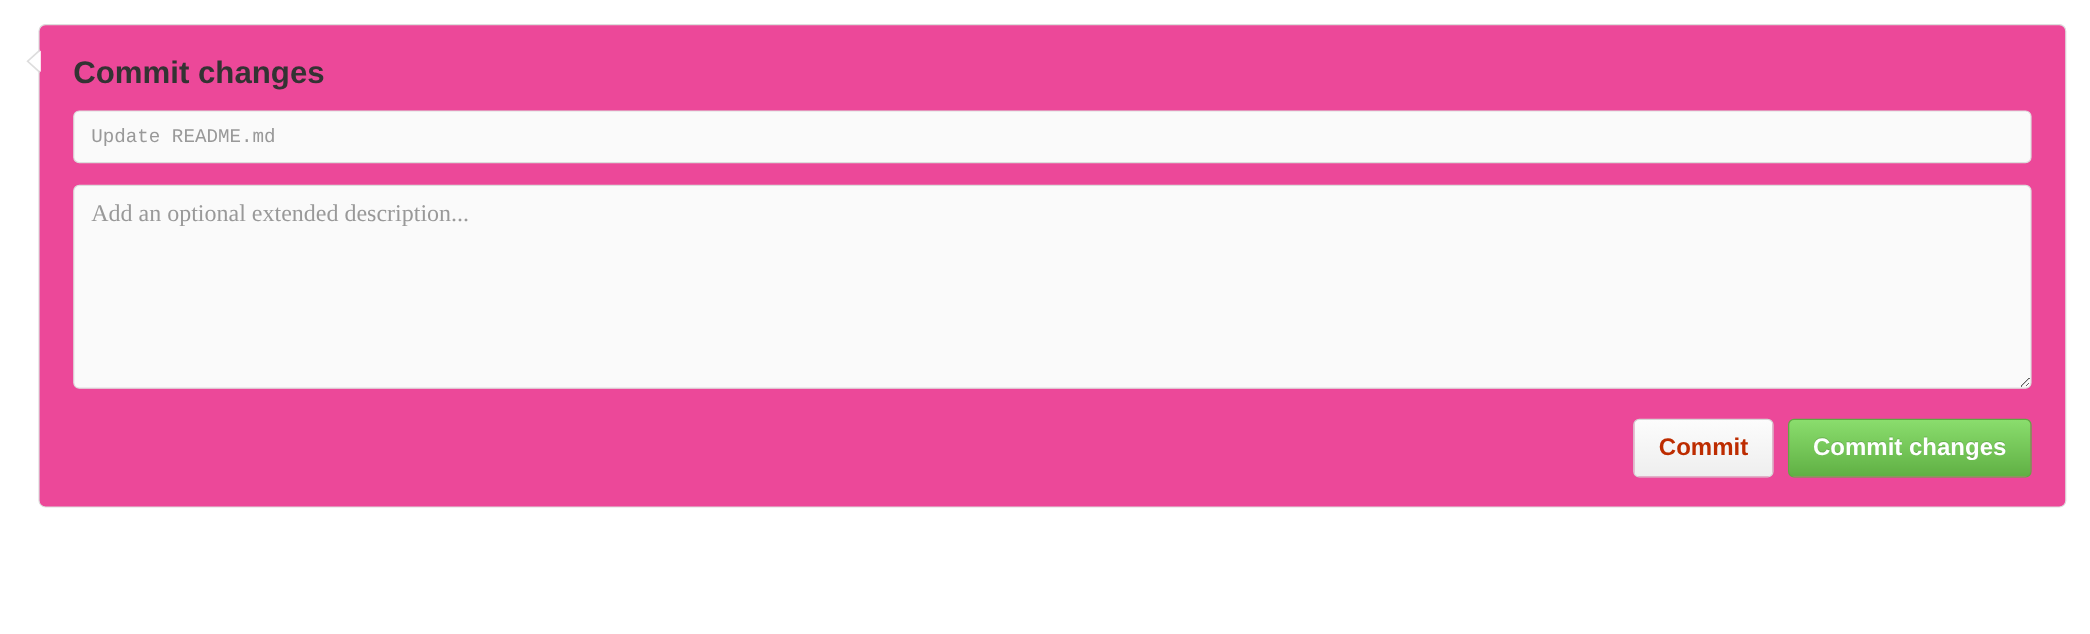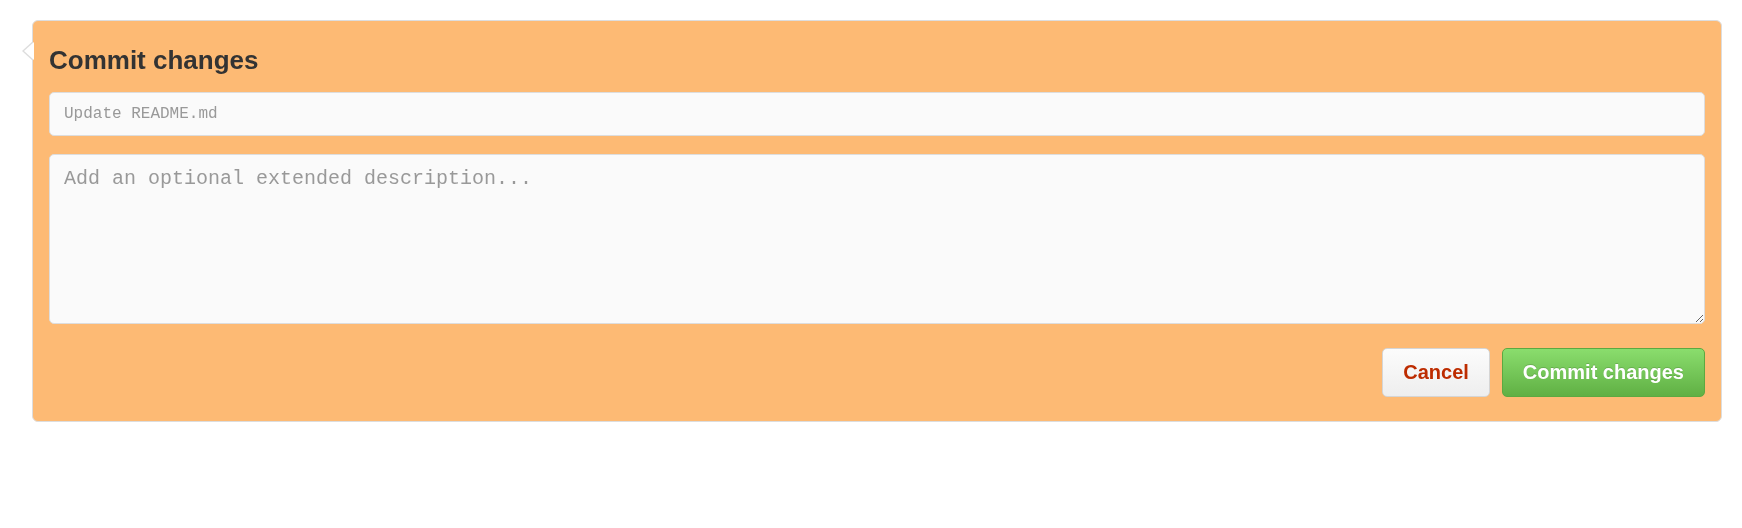--- a/index.html
+++ b/index.html
@@ -13,24 +13,24 @@
       background: #ffffff;
       padding: 20px;
     }
     
     .commit-form-wrapper {
       position: relative;
       margin-left: 12px;
     }
     
     .commit-form {
-      background: #fdba74;
+      background: #ec4899;
       border: 1px solid #ddd;
       border-radius: 6px;
-      padding: 24px 16px;
+      padding: 24px 28px;
       position: relative;
     }
     
     .commit-form::before {
       content: '';
       position: absolute;
       left: -11px;
       top: 20px;
       width: 0;
       height: 0;
@@ -72,21 +72,21 @@
     }
     
     .input-field::placeholder {
       color: #999999;
     }
     
     .textarea-field {
       width: 100%;
       min-height: 170px;
       padding: 12px 14px;
-      font-family: Liberation Mono, monospace;
+      font-family: Liberation Serif, serif;
       font-size: 20px;
       color: #333;
       background-color: #fafafa;
       border: 1px solid #ddd;
       border-radius: 5px;
       outline: none;
       resize: vertical;
       margin-bottom: 20px;
     }
     
@@ -128,17 +128,17 @@
 
 <div class="commit-form-wrapper">
   <div class="commit-form">
     <h3 class="form-title">Commit changes</h3>
     
     <input type="text" class="input-field" placeholder="Update README.md" style="">
     
     <textarea class="textarea-field" placeholder="Add an optional extended description..." style=""></textarea>
     
     <div class="form-actions">
-      <button class="btn btn-cancel">Cancel</button>
+      <button class="btn btn-cancel">Commit</button>
       <button class="btn btn-primary">Commit changes</button>
     </div>
   </div>
 </div>
 
 </body></html>

